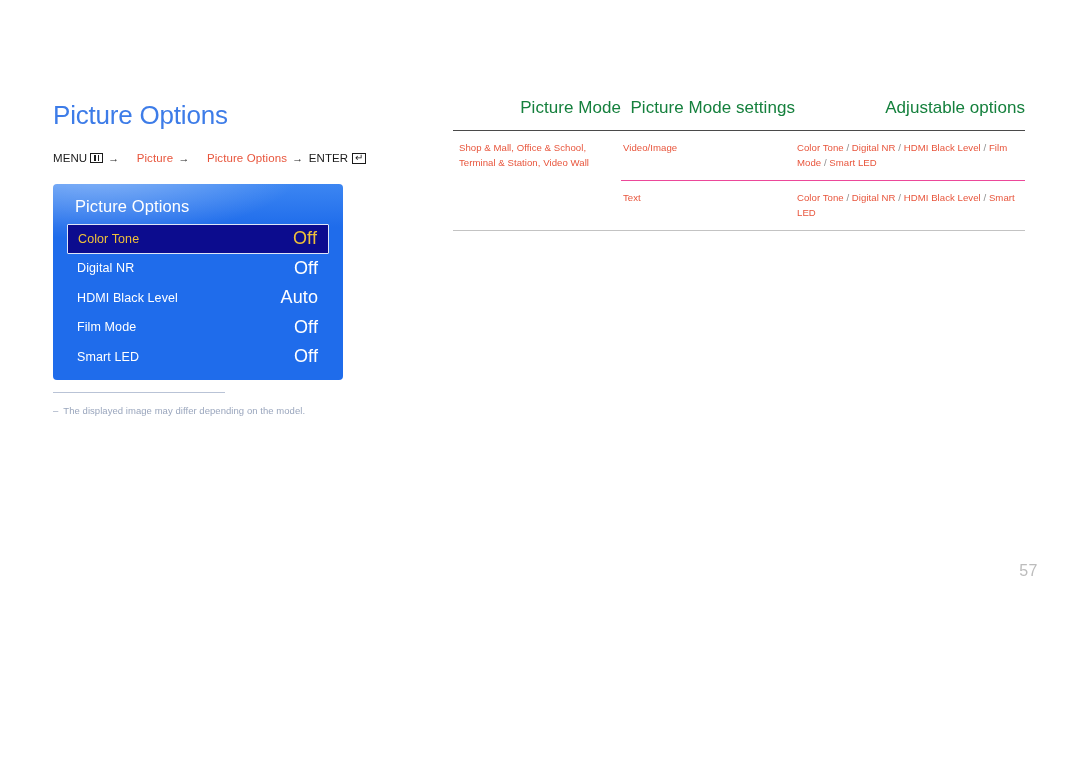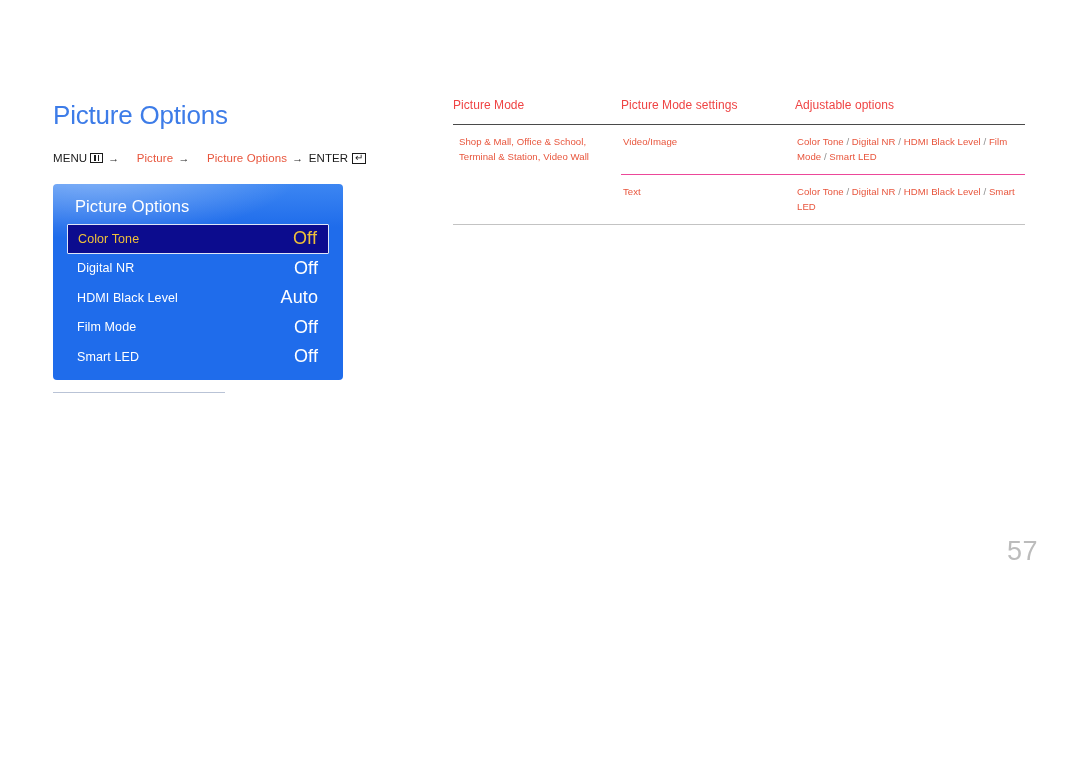--- a/index.html
+++ b/index.html
@@ -178,24 +178,24 @@
     width: 572px;
   }
 
   .tbl {
     width: 100%;
     border-collapse: collapse;
     table-layout: fixed;
   }
 
   .tbl th {
-    text-align: left;
-    font-size: 12px;
+    text-align: right;
+    font-size: 17px;
     font-weight: 400;
-    color: #ef4444;
+    color: #15803d;
     padding: 0 0 12px 0;
     vertical-align: top;
     letter-spacing: 0.05px;
   }
 
   .tbl thead tr { border-bottom: 1.6px solid #4a4a4a; }
 
   .col-1 { width: 168px; }
   .col-2 { width: 174px; }
   .col-3 { width: 230px; }
@@ -216,22 +216,22 @@
 
   tr.row-partial td.col-2,
   tr.row-partial td.col-3 { border-bottom: 1px solid #ec4899; }
 
   tr.row-full td { border-bottom: 1px solid #c3c3c3; }
 
   
   .page-number {
     position: absolute;
     right: 42px;
-    bottom: 32px;
-    font-size: 27px;
+    bottom: 19px;
+    font-size: 16px;
     color: #bcbcbc;
     font-weight: 400;
     letter-spacing: 0.5px;
   }
 </style>
 </head>
 <body>
 
 <div class="page">
 
@@ -272,20 +272,21 @@
       <div class="osd-row">
         <span class="osd-label">Smart LED</span>
         <span class="osd-value">Off</span>
       </div>
 
     </div>
   </div>
 
   <div class="footnote-wrap">
     <div class="footnote-rule"></div>
+    <div class="footnote"><span class="dash">–</span><span>The displayed image may differ depending on the model.</span></div>
   </div>
 
   <div class="table-wrap">
     <table class="tbl">
       <thead>
         <tr>
           <th class="col-1">Picture Mode</th>
           <th class="col-2">Picture Mode settings</th>
           <th class="col-3">Adjustable options</th>
         </tr>

